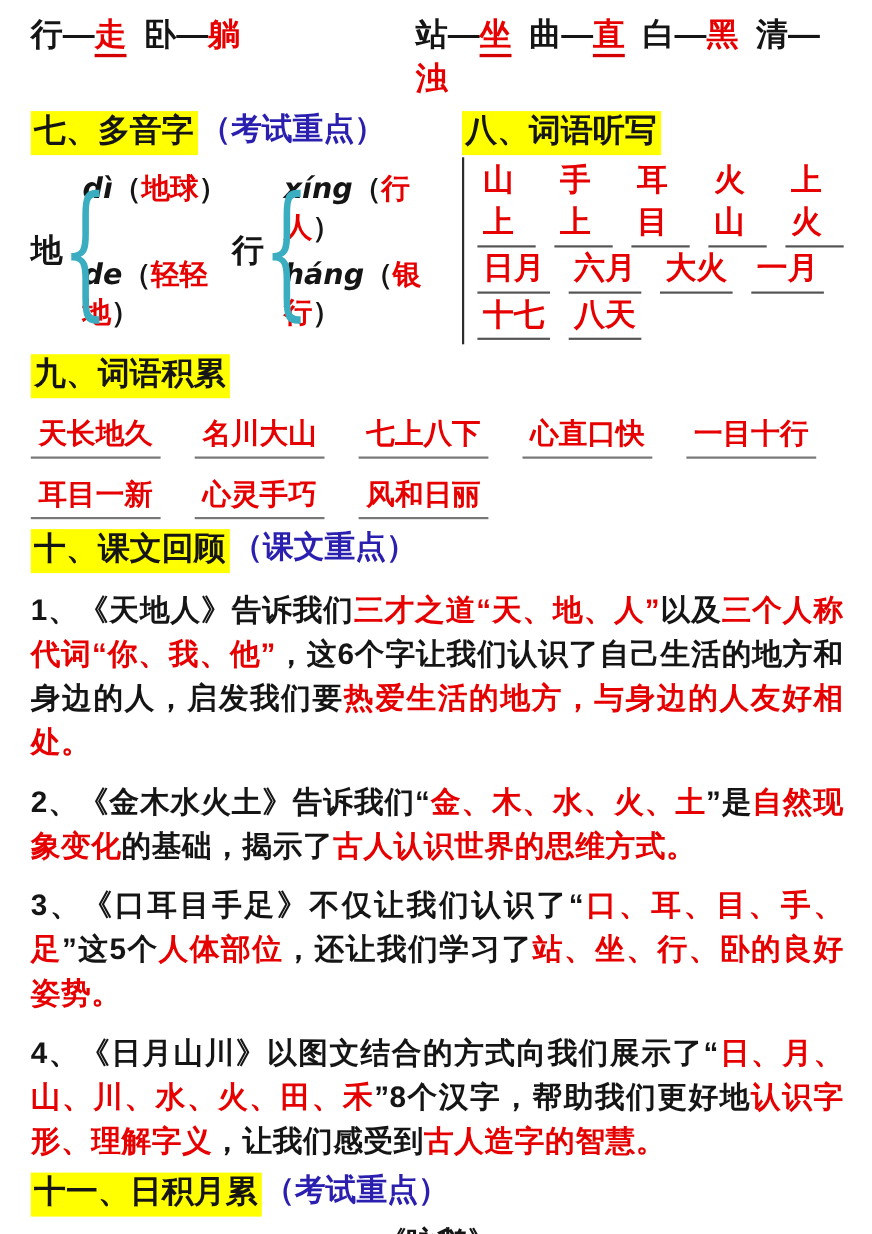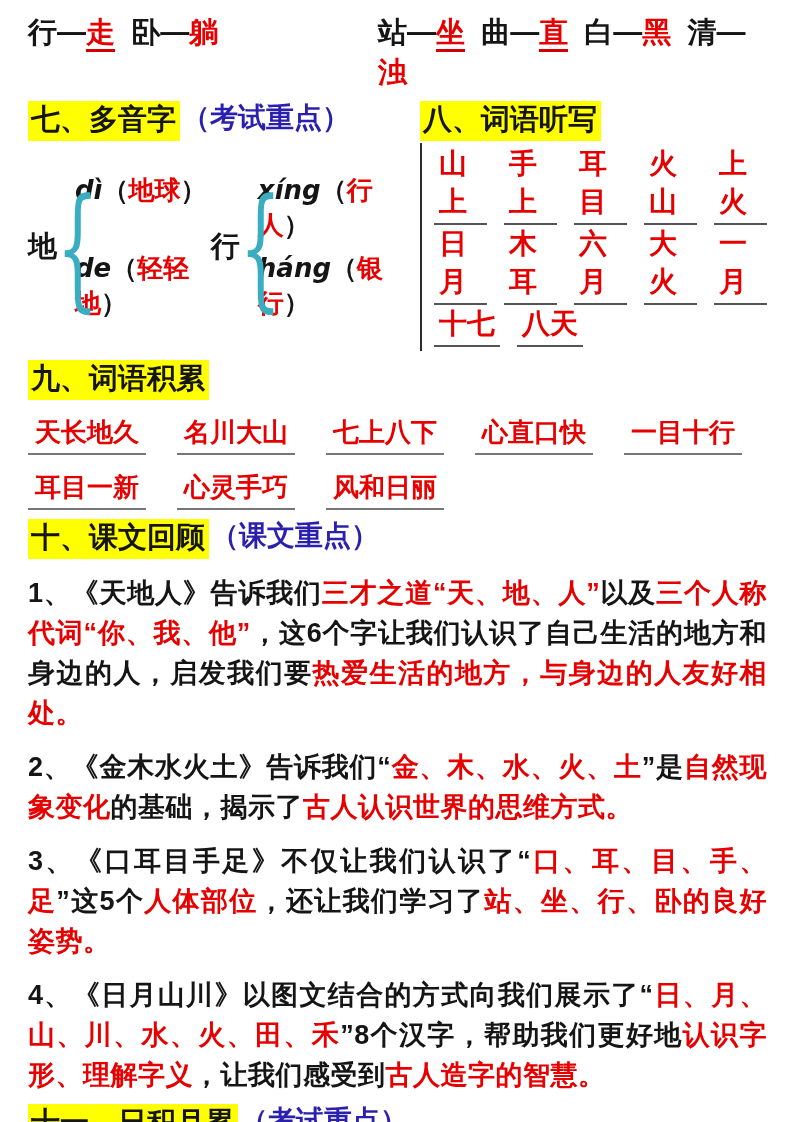--- a/index.html
+++ b/index.html
@@ -94,21 +94,20 @@
     <div class="dict-col">
       <div class="dict-row">
           <span class="dict-word">山上</span>
           <span class="dict-word">手上</span>
           <span class="dict-word">耳目</span>
           <span class="dict-word">火山</span>
           <span class="dict-word">上火</span>
         </div>
       <div class="dict-row">
           <span class="dict-word">日月</span>
-          <span class="dict-word">木耳</span>
           <span class="dict-word">六月</span>
           <span class="dict-word">大火</span>
           <span class="dict-word">一月</span>
         </div>
       <div class="dict-row">
           <span class="dict-word">十七</span>
           <span class="dict-word">八天</span>
         </div>
     </div>
   </div>

